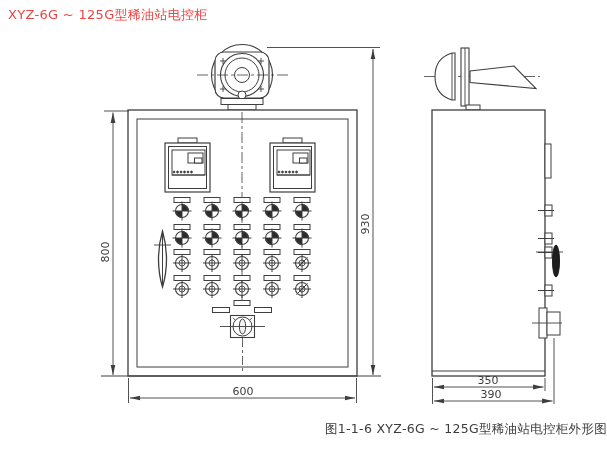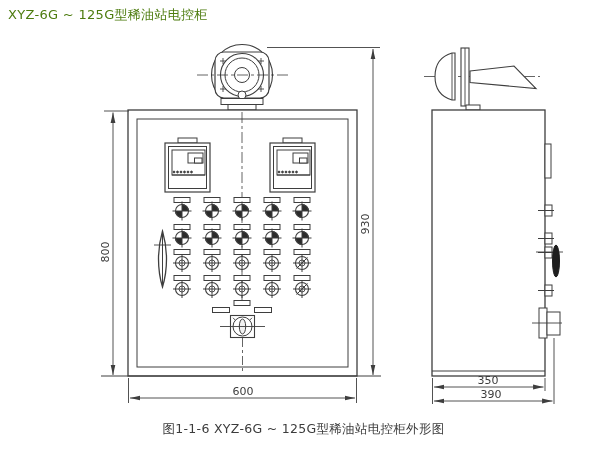--- a/index.html
+++ b/index.html
@@ -1,24 +1,24 @@
 <!DOCTYPE html>
 <html><head>
 <meta charset="utf-8">
 <style>
   html,body{margin:0;padding:0;background:#ffffff;}
   #stage{
     position:relative;width:607px;height:451px;background:#ffffff;overflow:hidden;
     font-family:"DejaVu Sans","Liberation Sans",sans-serif;color:#3a3a3a;
   }
   .title-text{
-    position:absolute;left:8px;top:6px;font-size:13px;letter-spacing:0.3px;color:#4d7c0f;
+    position:absolute;left:8px;top:6px;font-size:13px;letter-spacing:0.3px;color:#ef4444;
   }
   .caption-text{
-    position:absolute;left:0;right:0;top:421px;text-align:center;font-size:12.5px;
+    position:absolute;left:0;right:0;top:421px;text-align:right;font-size:12.5px;
     letter-spacing:0.3px;color:#3c3c3c;
   }
   svg{position:absolute;left:0;top:0;}
   svg line, svg path, svg rect, svg circle, svg ellipse, svg polygon{vector-effect:none;}
   .dim-text{font-size:11px;fill:#3c3c3c;}
 </style>
 </head>
 <body>
 
 <div id="stage">

